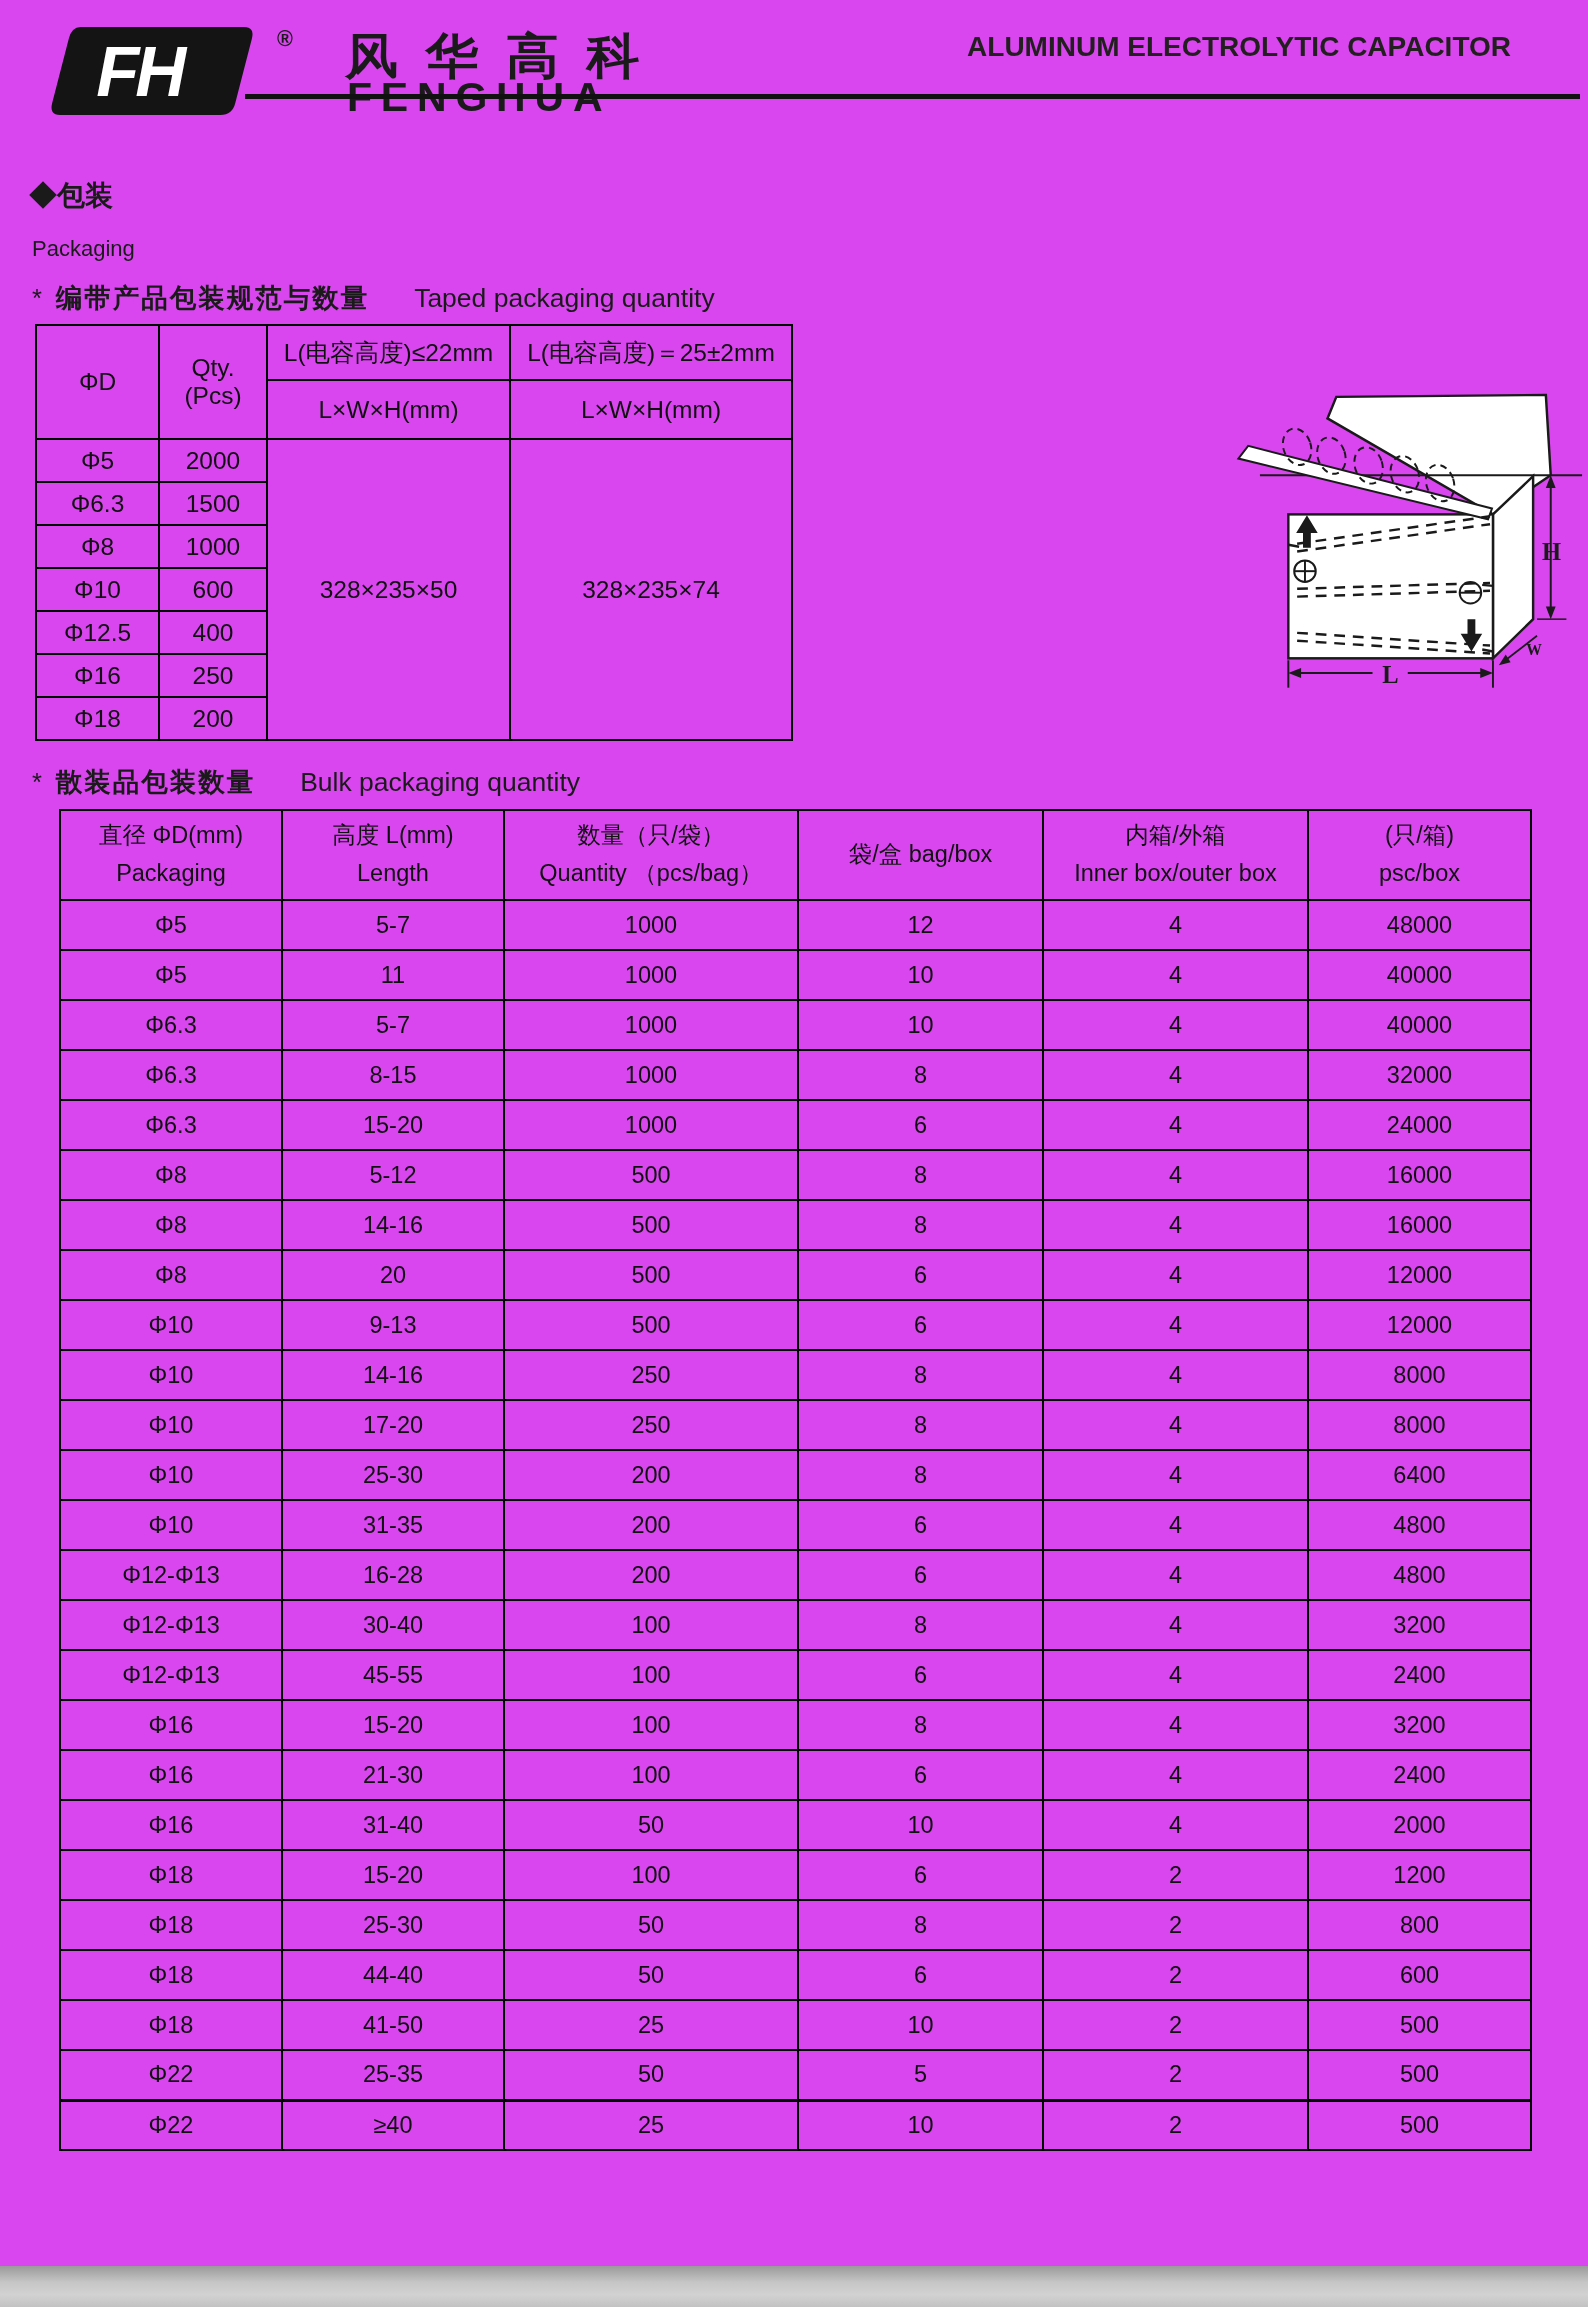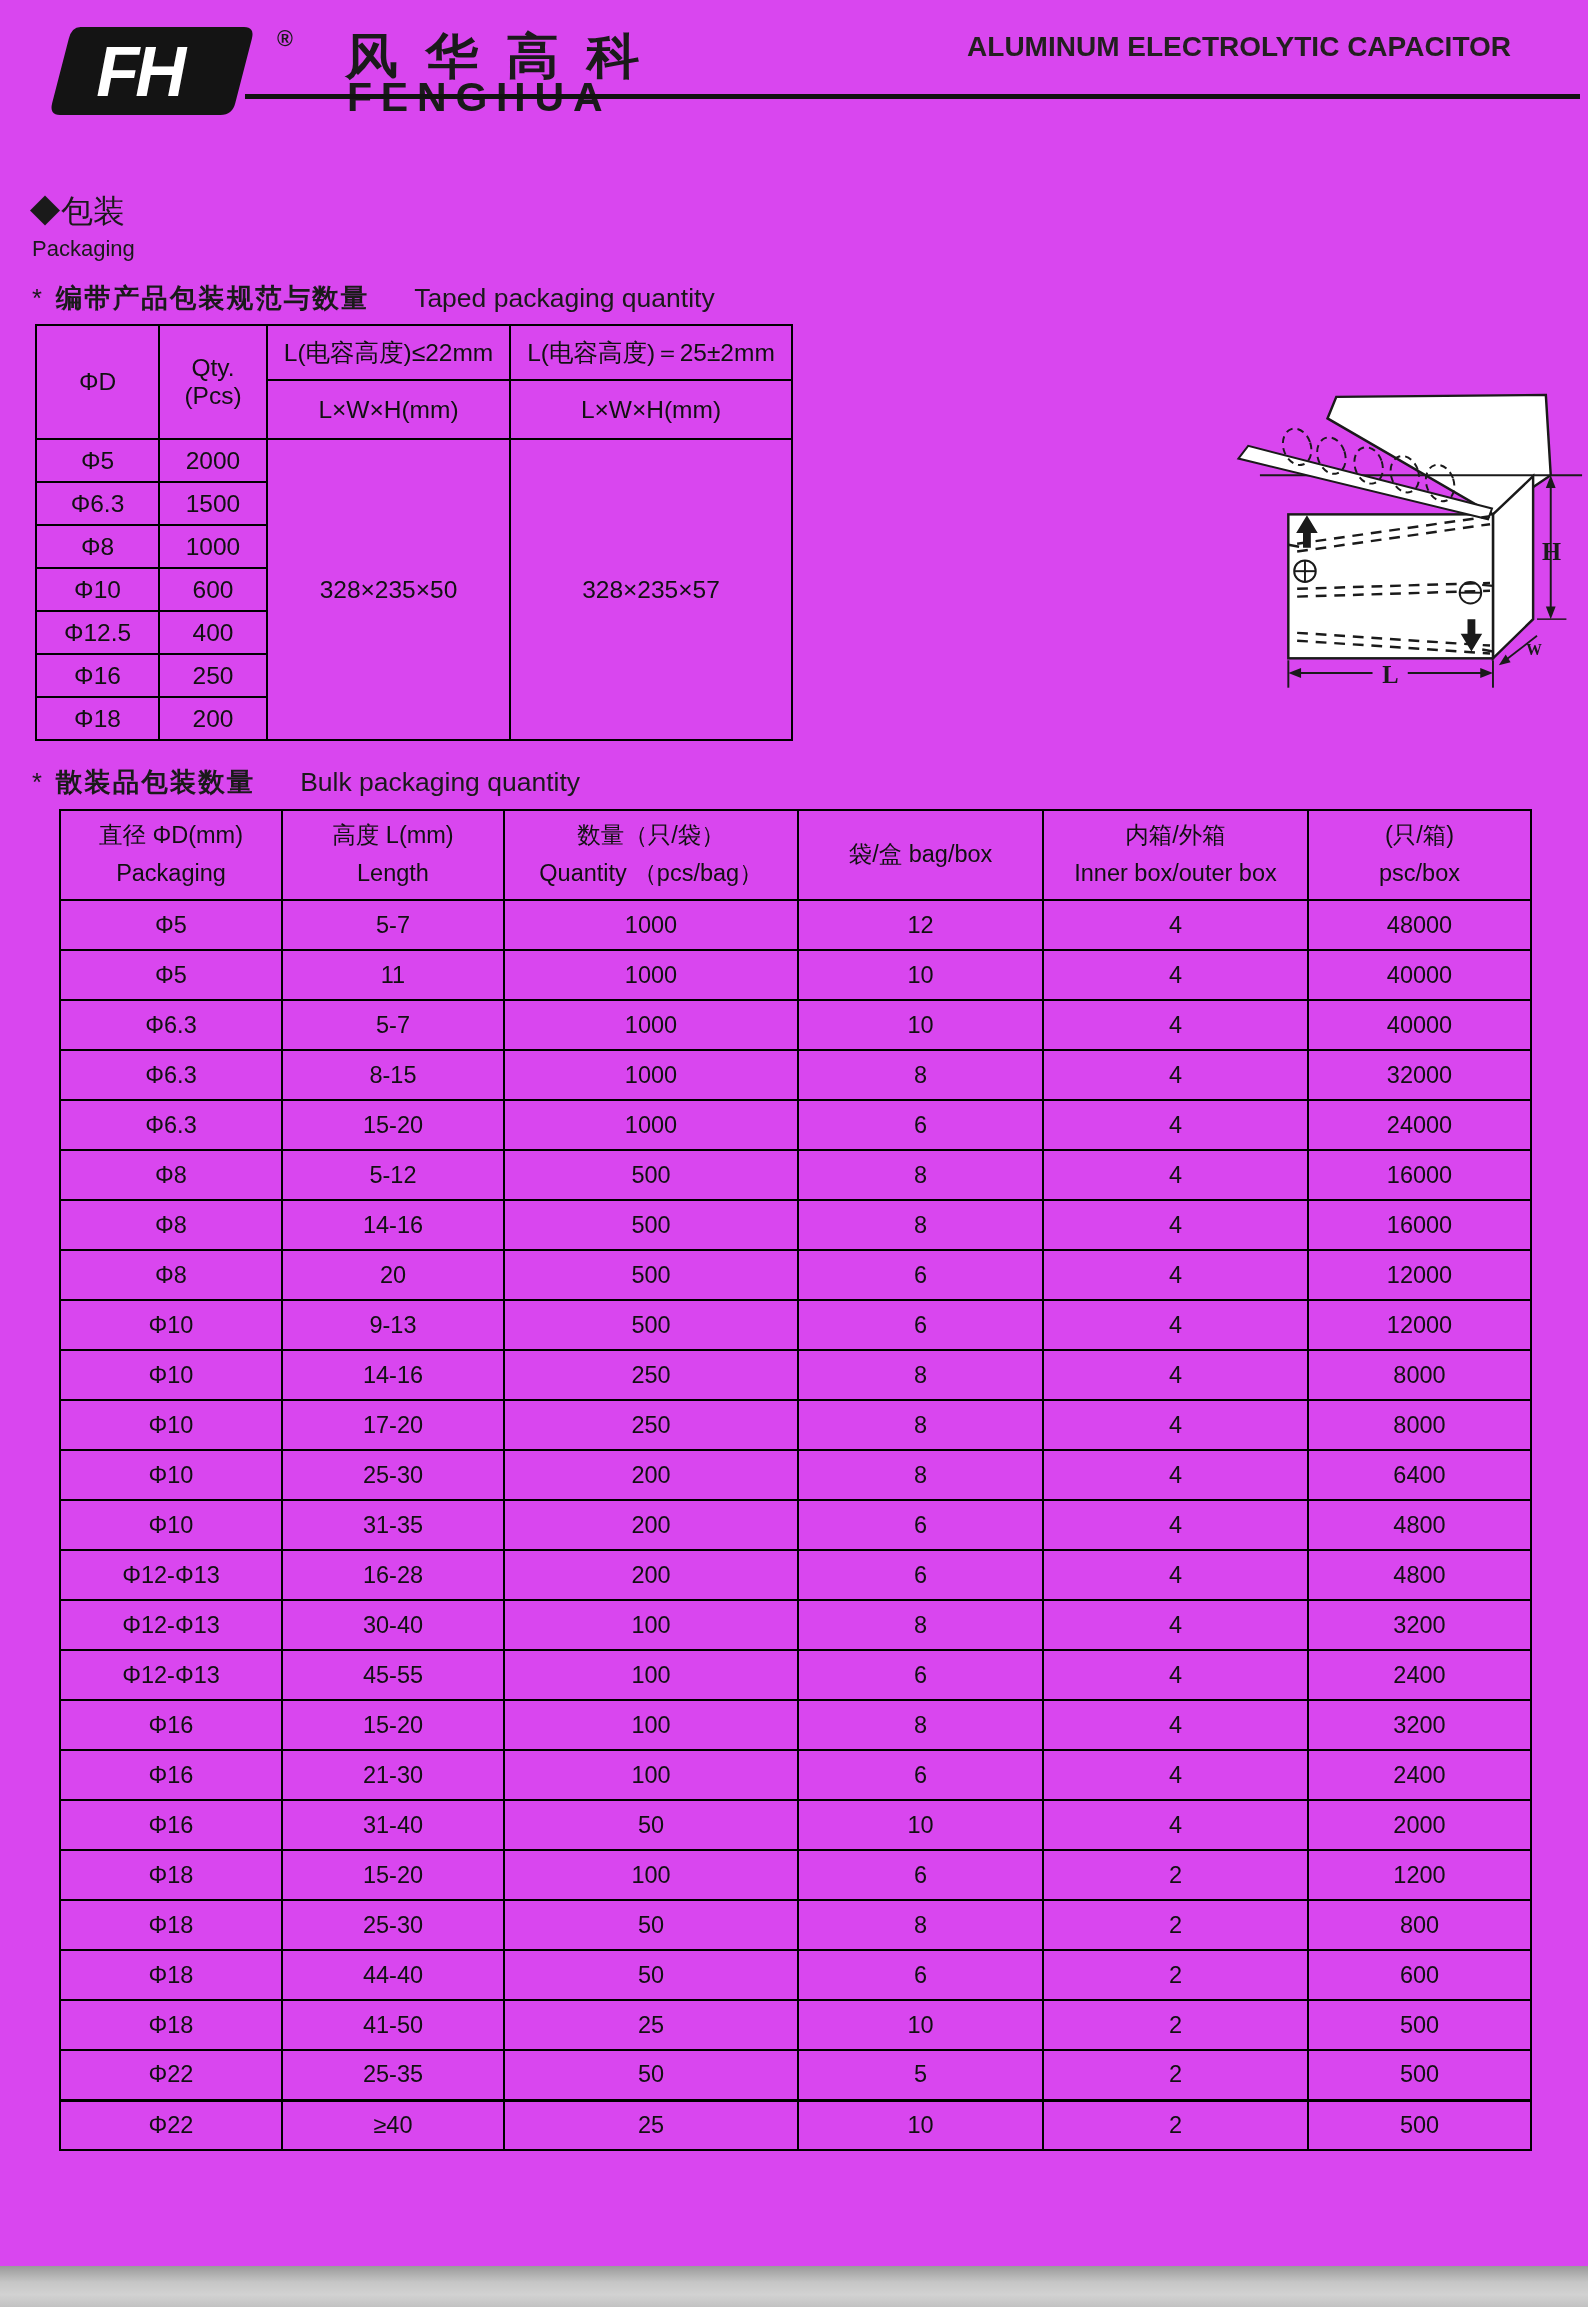--- a/index.html
+++ b/index.html
@@ -12,21 +12,21 @@
   .logo-mark { position:absolute; left:49px; top:23.5px; }
   .reg-mark { position:absolute; left:277px; top:25.5px; font-size:21.6px; font-weight:bold; }
   .brand-cn { position:absolute; left:345px; top:23.5px; font-size:49px; font-weight:bold;
               letter-spacing:25.5px; transform:scaleX(1.08); transform-origin:left; white-space:nowrap; }
   .brand-en { position:absolute; left:347px; top:74px; font-size:41px; font-weight:bold;
               letter-spacing:8.8px; white-space:nowrap; }
   .doc-title { position:absolute; right:78px; top:31px; font-size:28px; font-weight:bold;
                color:#231f20; letter-spacing:0px; white-space:nowrap; }
   .header-rule { position:absolute; left:245px; top:94px; width:1335px; height:4.9px; background:#111; }
   
-  .section-title { position:absolute; left:29px; top:190px; font-size:32px; font-weight:normal; }
+  .section-title { position:absolute; left:29px; top:177px; font-size:28px; font-weight:bold; }
   .packaging-label { position:absolute; left:32px; top:236px; font-size:22px; }
   .tbl-heading { position:absolute; display:flex; align-items:baseline; font-size:26.5px; white-space:nowrap; }
   .tbl-heading .star { font-size:25.5px; margin-right:13.7px; }
   .tbl-heading .cn { font-weight:bold; letter-spacing:2px; }
   .tbl-heading .en { margin-left:45px; }
   .taped-heading { left:32px; top:280px; }
   .bulk-heading { left:32px; top:764px; }
   
   table { border-collapse:collapse; table-layout:fixed; }
   .t1 { position:absolute; left:35px; top:324px; width:757px; border:2.9px solid #000; }
@@ -92,21 +92,21 @@
       <tr>
         <th>L×W×H(mm)</th>
         <th>L×W×H(mm)</th>
       </tr>
     </thead>
     <tbody>
         <tr>
           <td>Φ5</td>
           <td>2000</td>
           <td rowspan="7">328×235×50</td>
-          <td rowspan="7">328×235×57</td>
+          <td rowspan="7">328×235×74</td>
         </tr>
         <tr>
           <td>Φ6.3</td>
           <td>1500</td>
         </tr>
         <tr>
           <td>Φ8</td>
           <td>1000</td>
         </tr>
         <tr>

